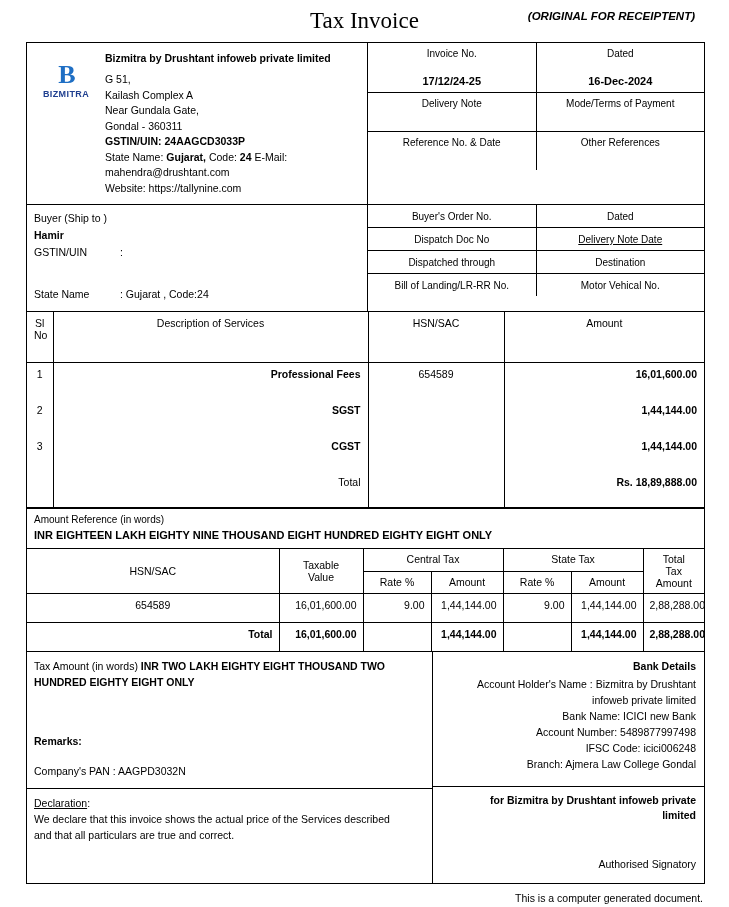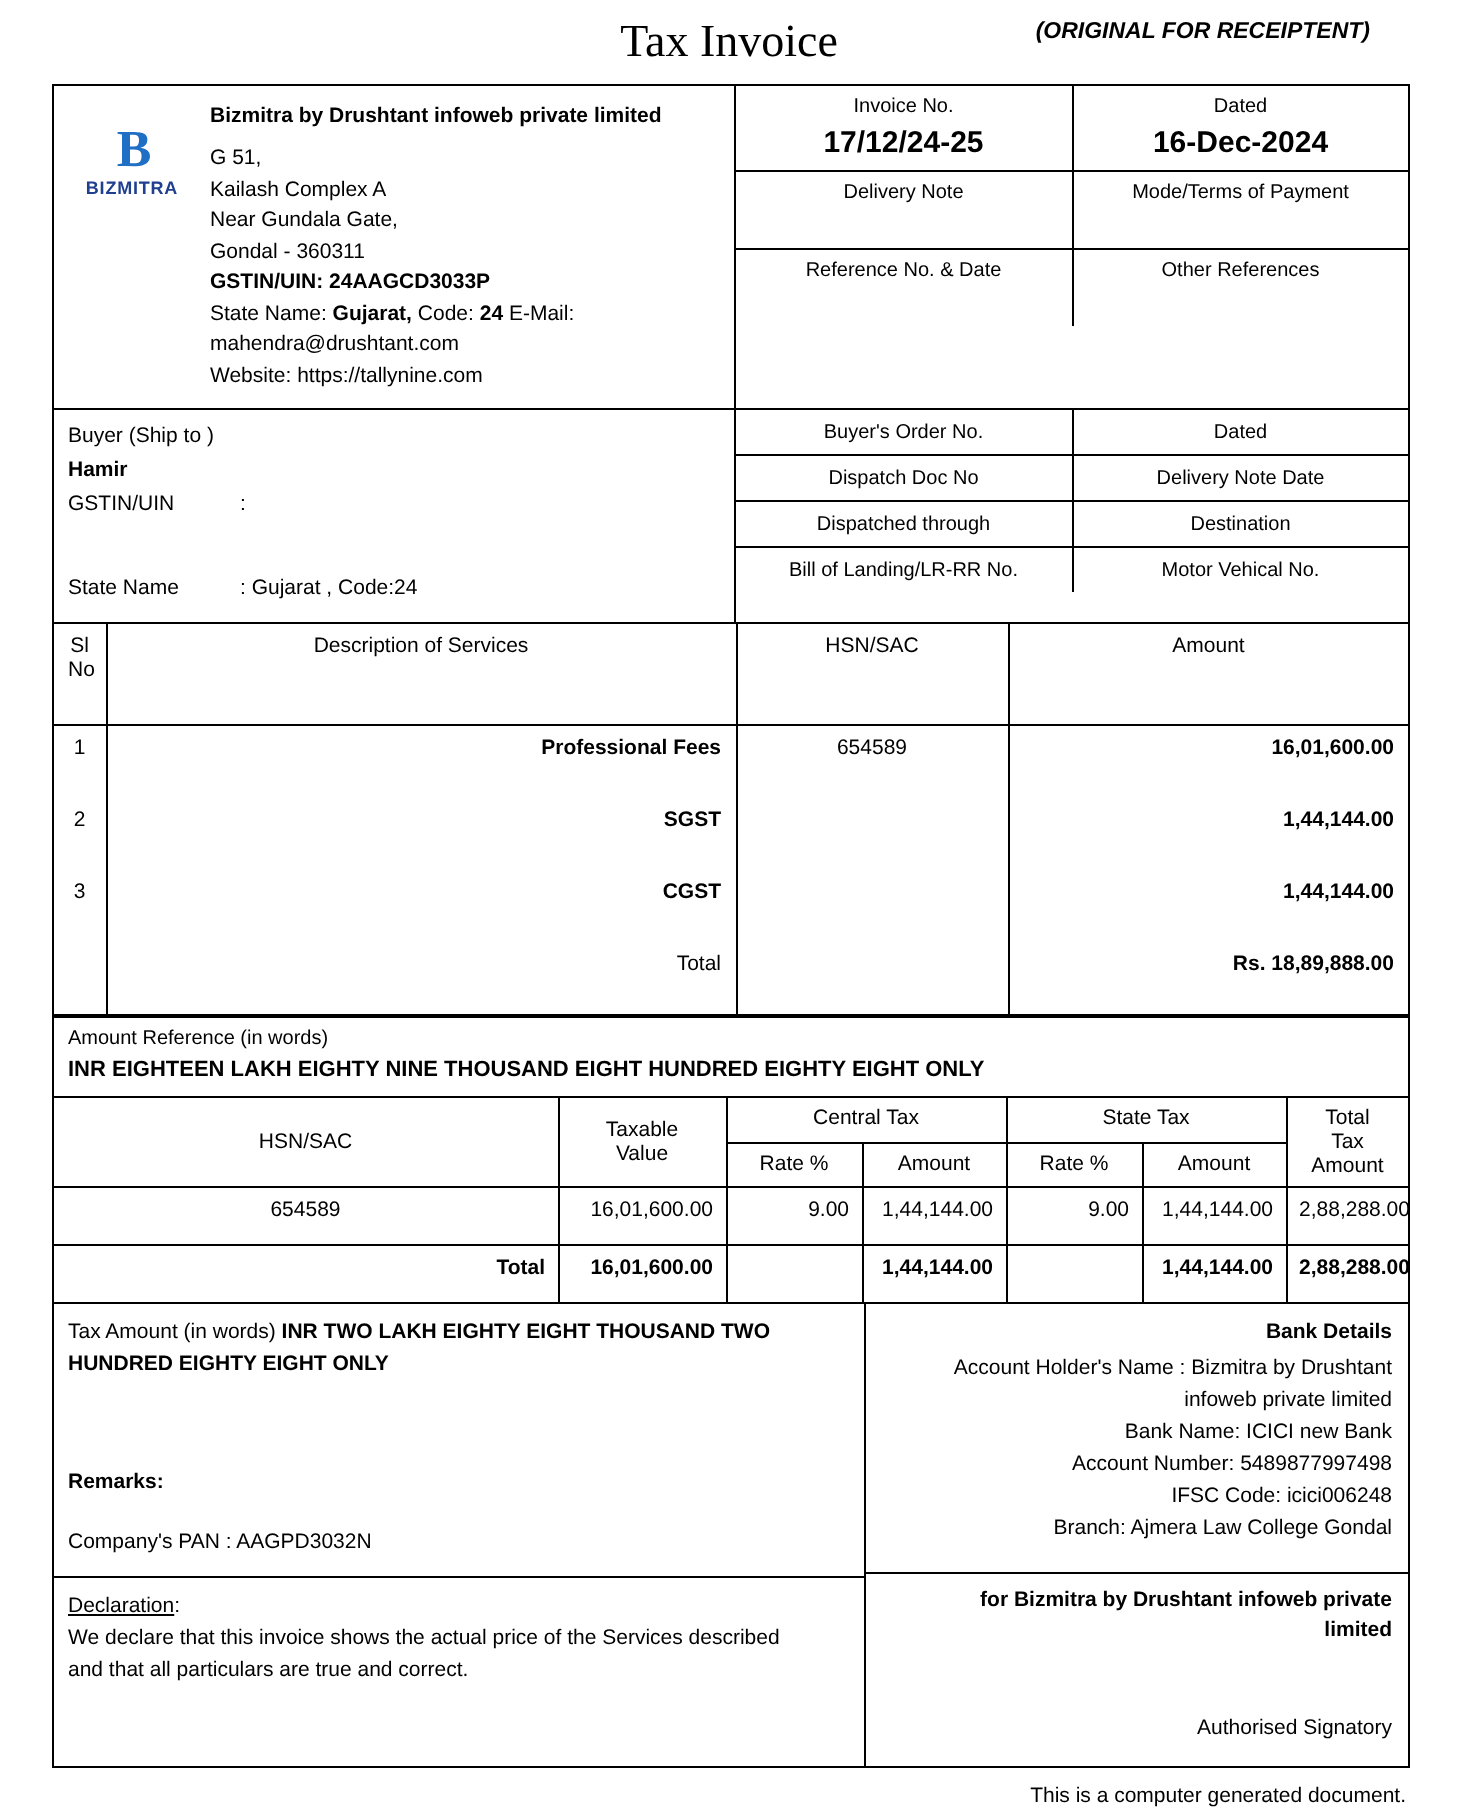--- a/index.html
+++ b/index.html
@@ -29,21 +29,21 @@
   }
   .doc-title {
     text-align: center;
     font-size: 23px;
     line-height: 42px;
     font-family: "Liberation Serif", serif;
     font-weight: normal;
   }
   .original-note {
     position: absolute;
-    right: 18px;
+    right: 8px;
     top: 10px;
     font-size: 11.5px;
     font-weight: bold;
     font-style: italic;
   }
   
   table {
     border-collapse: collapse;
     width: 100%;
     table-layout: fixed;
@@ -112,23 +112,23 @@
     flex: 1;
   }
   .inv-grid td {
     height: 38px;
   }
   .lbl {
     font-size: 10px;
     color: #000;
   }
   .val {
-    font-size: 15px;
+    font-size: 11px;
     font-weight: bold;
-    margin-top: 4px;
+    margin-top: 16px;
   }
   
   .buyer-wrap {
     display: flex;
     border-top: 1px solid #000;
   }
   .buyer-left {
     width: 341px;
     border-right: 1px solid #000;
     box-sizing: border-box;
@@ -354,21 +354,21 @@
               <div class="cell"><span class="lbl">Buyer's Order No.</span></div>
             </td>
             <td style="border-top:0;border-right:0;">
               <div class="cell"><span class="lbl">Dated</span></div>
             </td>
           </tr>
           <tr>
             <td style="border-left:0;">
               <div class="cell"><span class="lbl">Dispatch Doc No</span></div>
             </td>
-            <td style="border-right:0;">
+            <td style="border-right:0;text-decoration:underline;">
               <div class="cell"><span class="lbl">Delivery Note Date</span></div>
             </td>
           </tr>
           <tr>
             <td style="border-left:0;">
               <div class="cell"><span class="lbl">Dispatched through</span></div>
             </td>
             <td style="border-right:0;">
               <div class="cell"><span class="lbl">Destination</span></div>
             </td>

